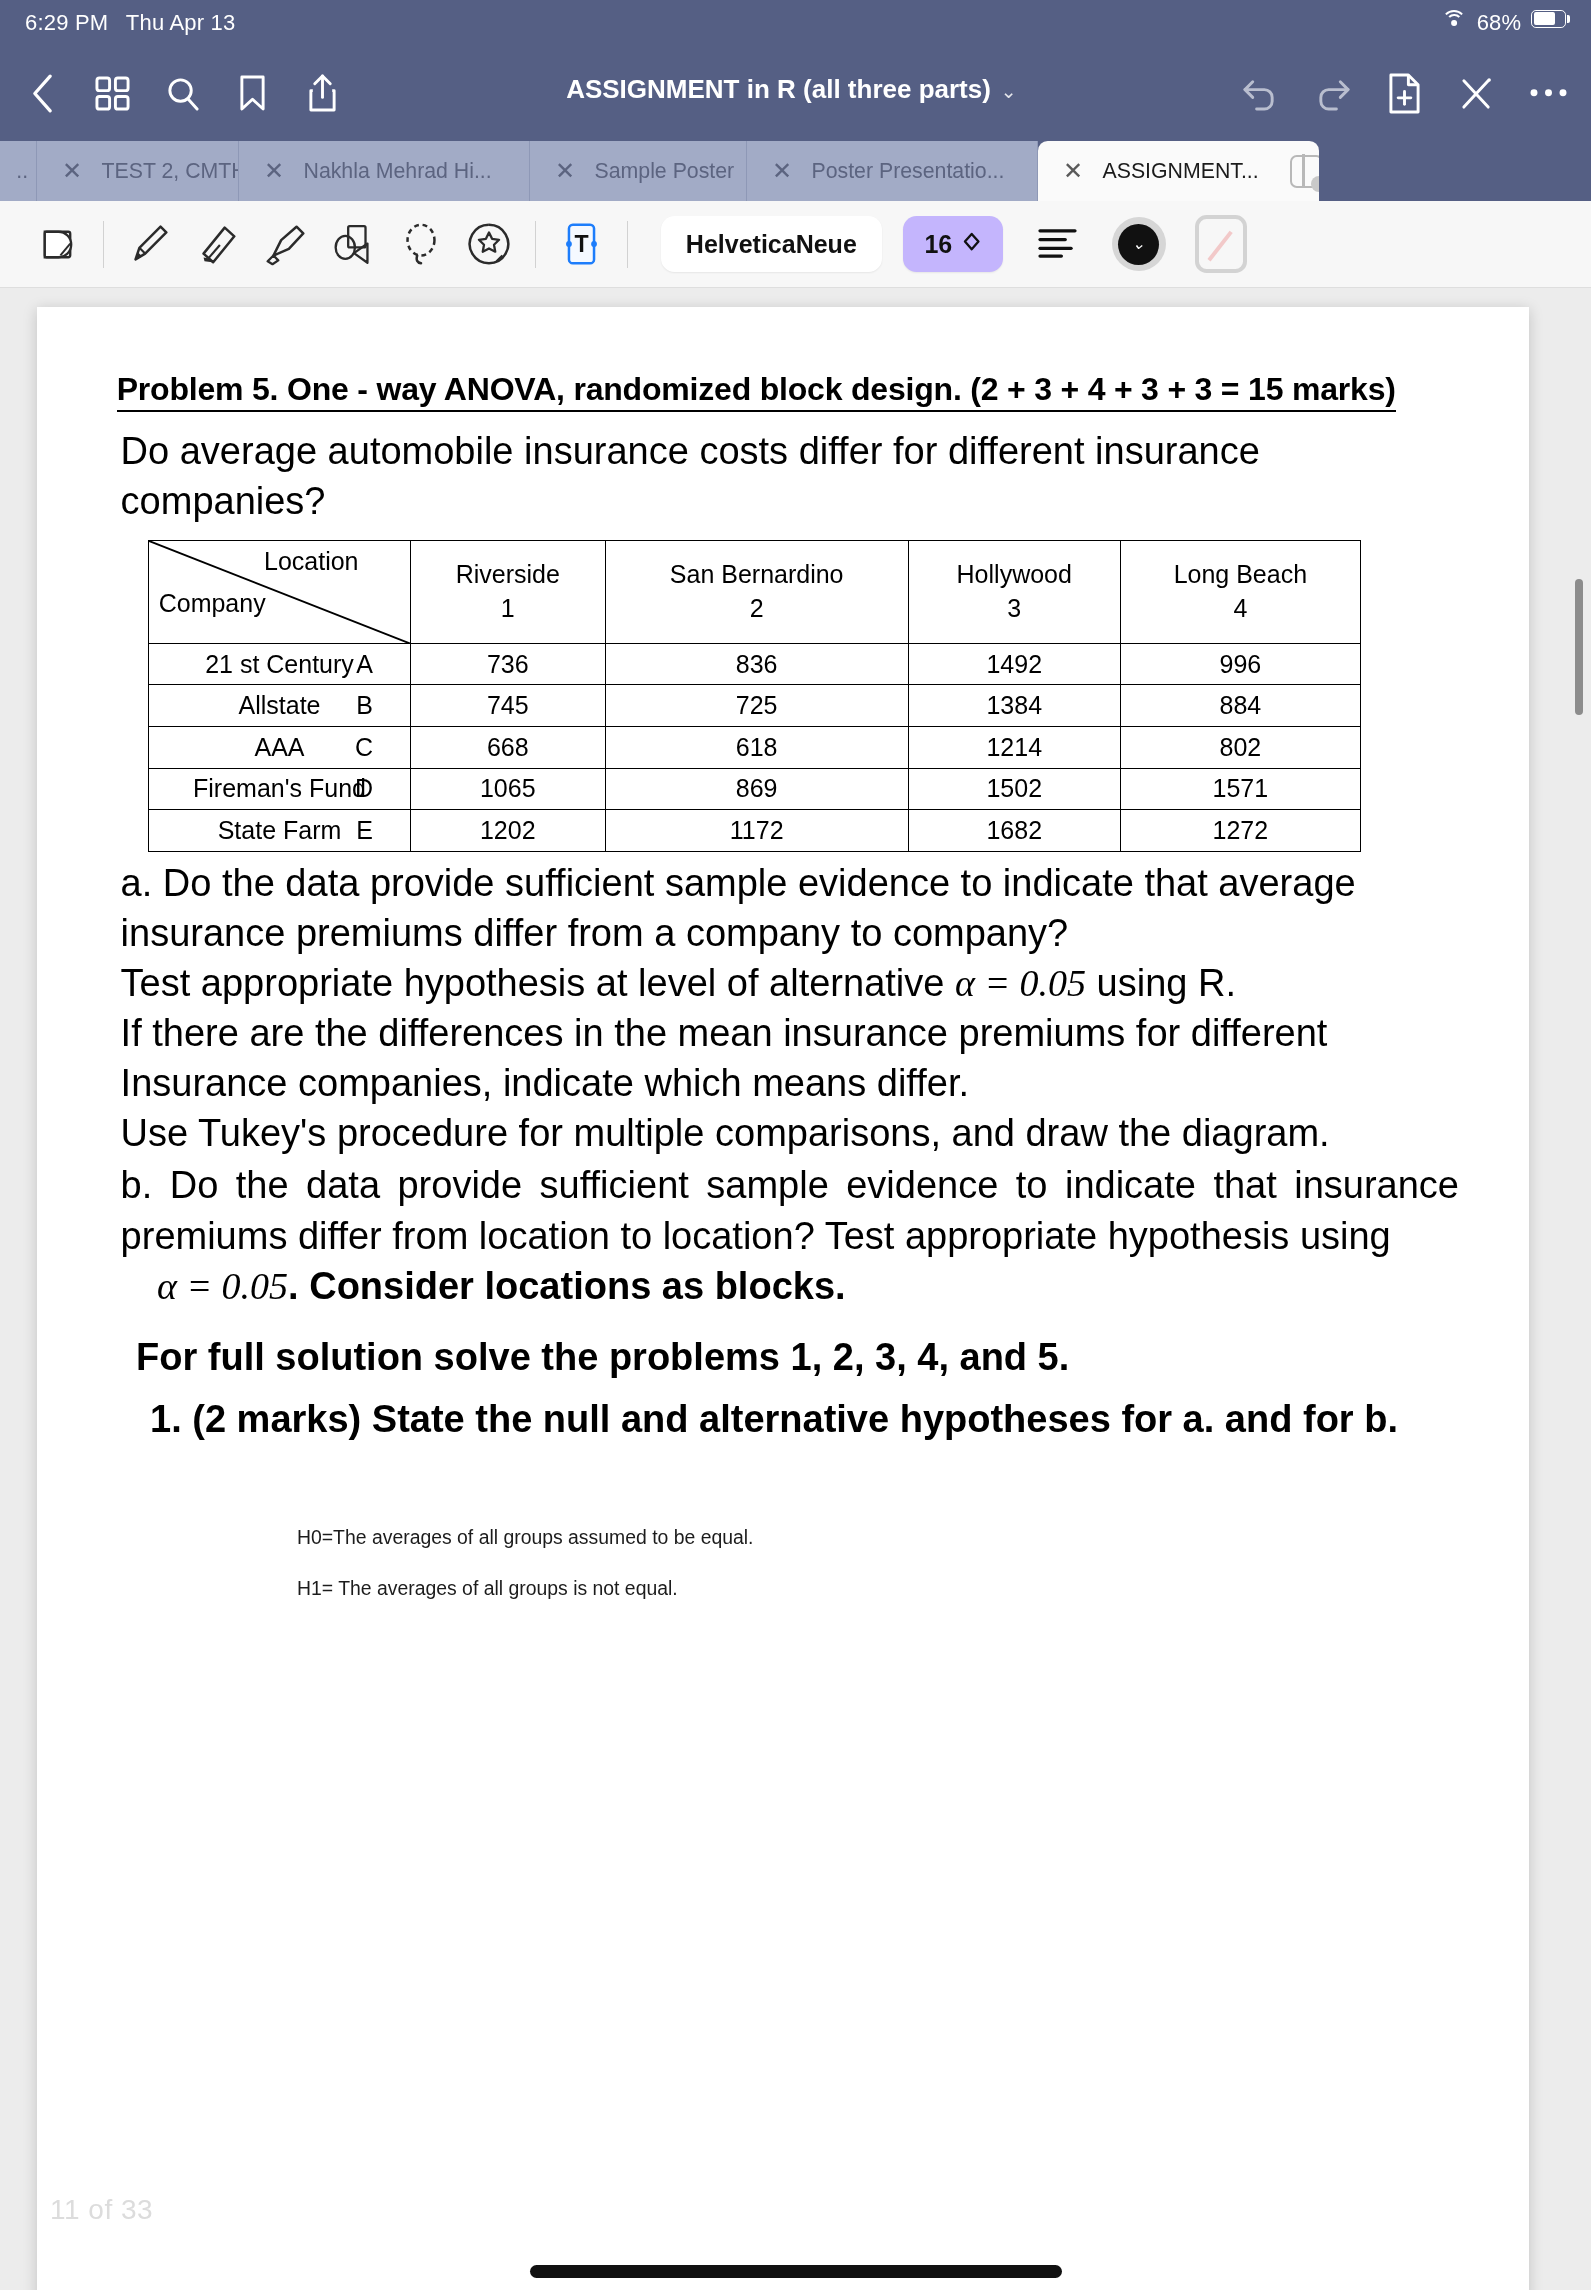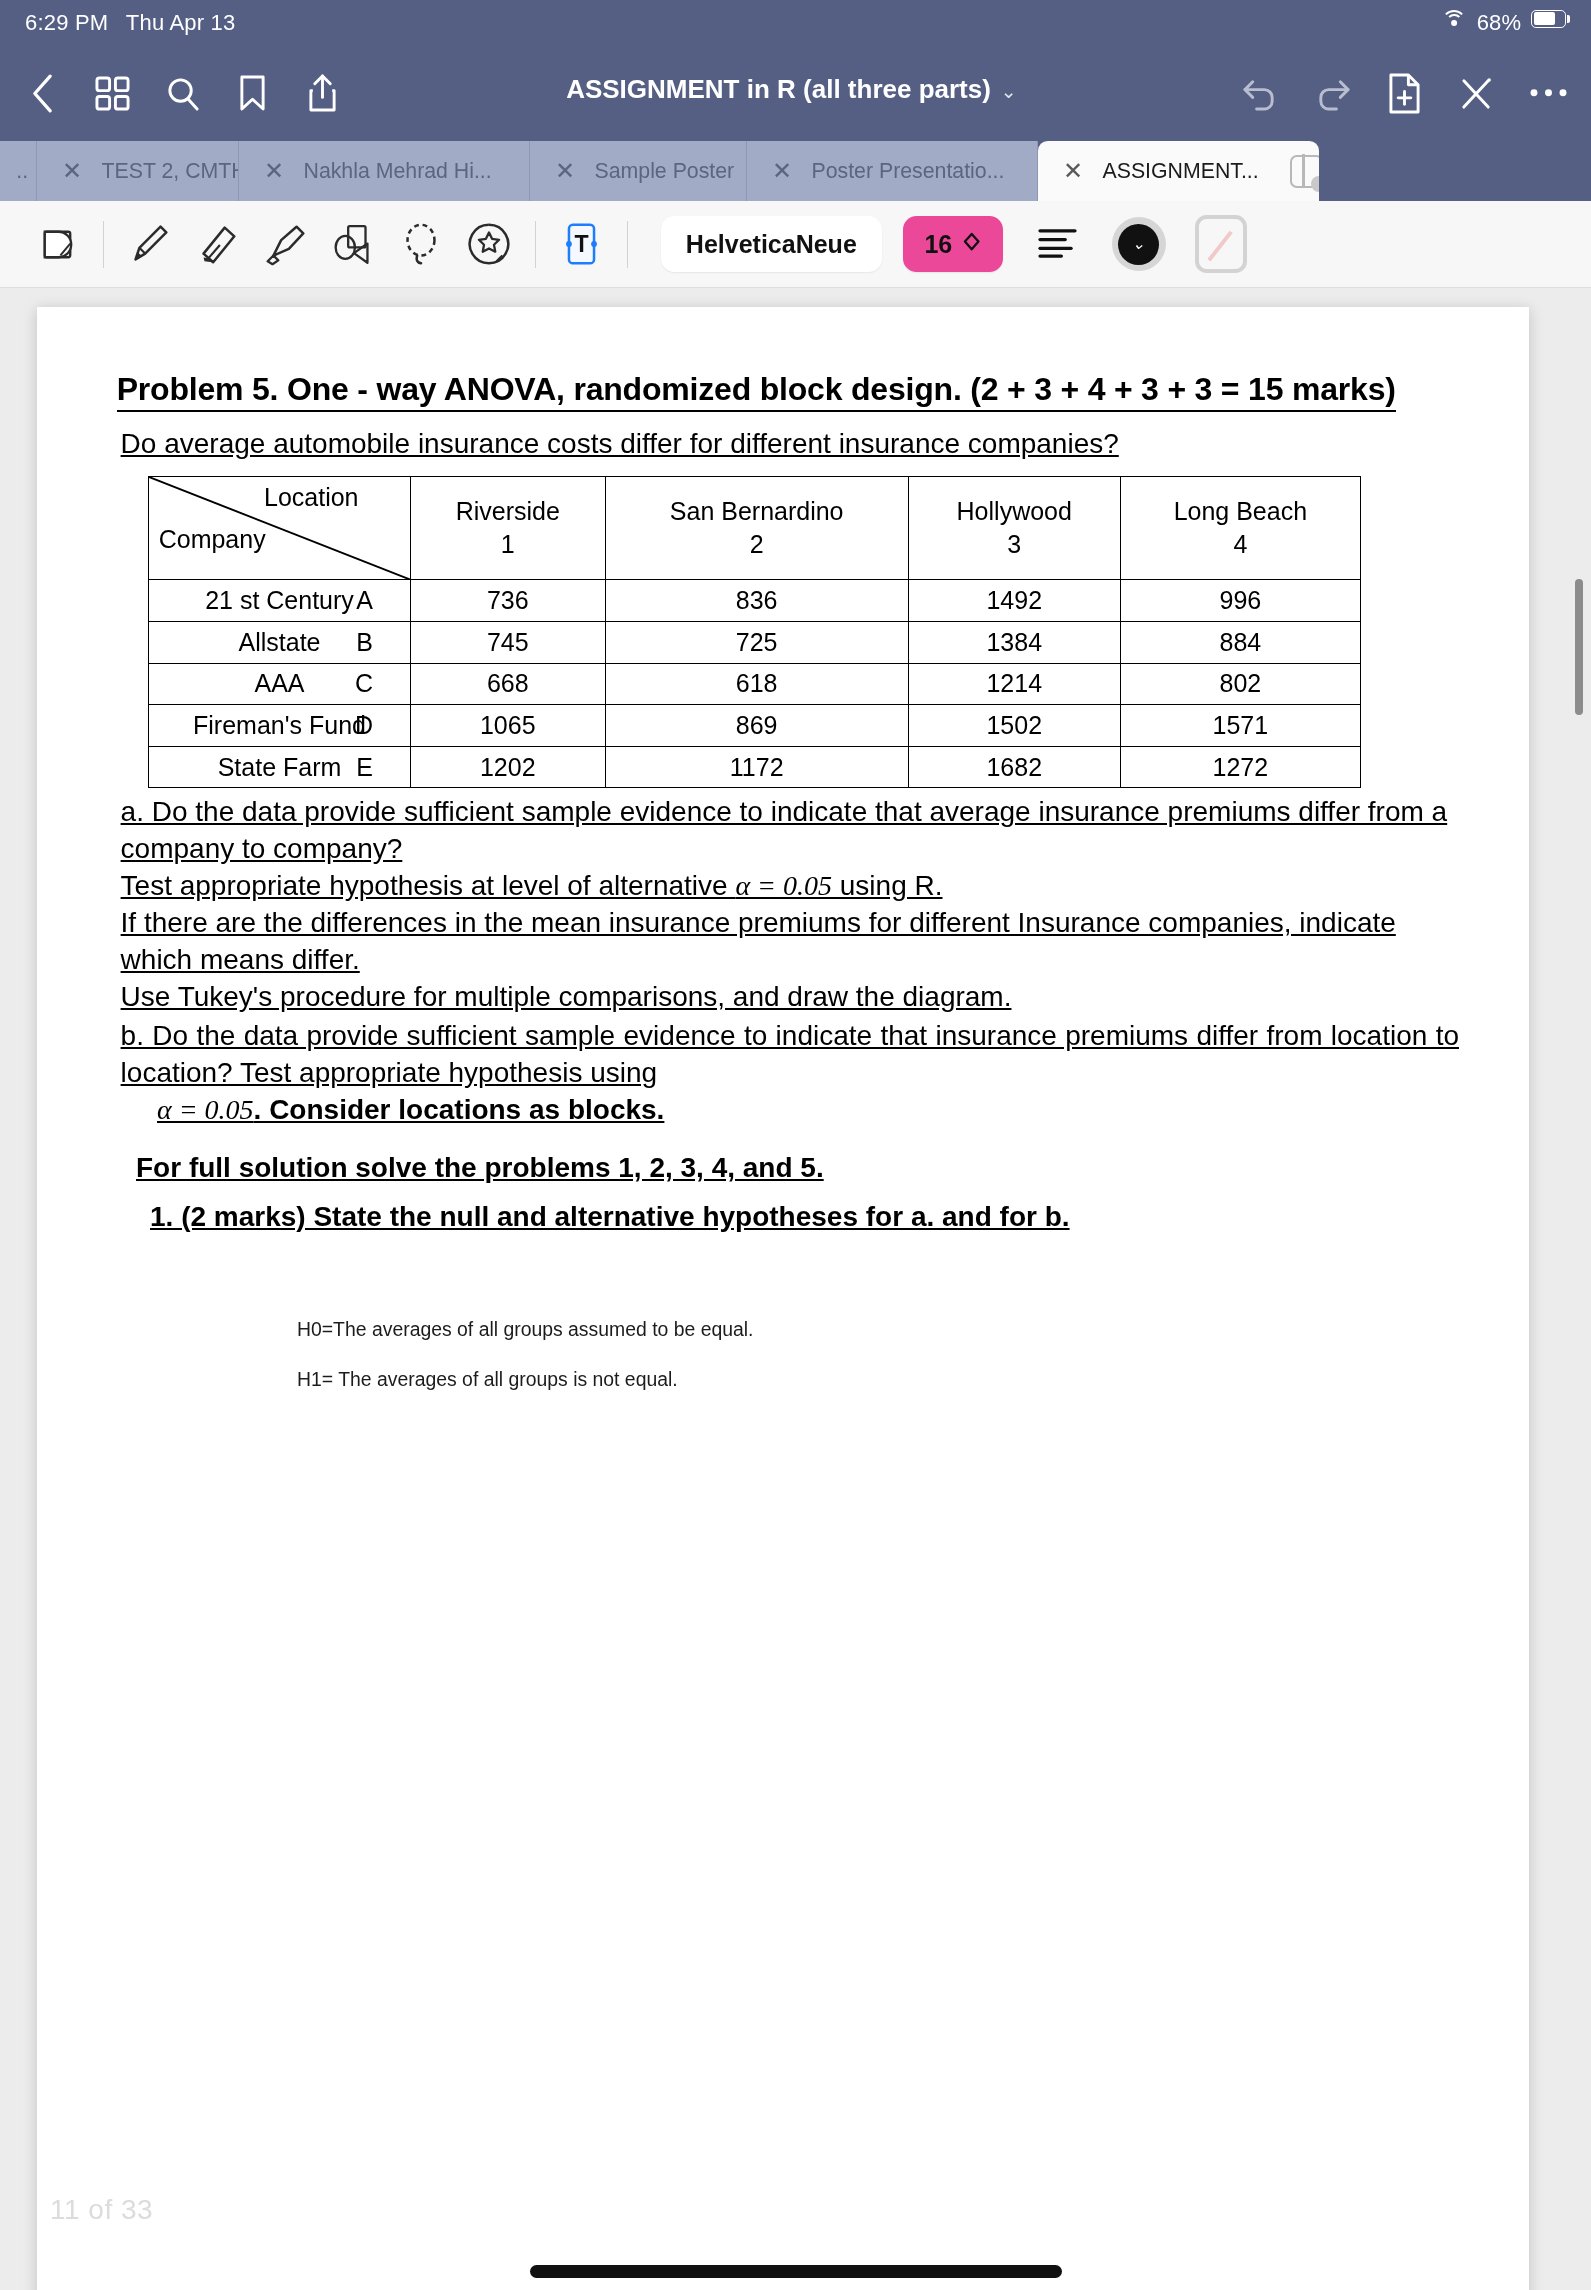--- a/index.html
+++ b/index.html
@@ -116,21 +116,21 @@
   }
   .tool { width: 68px; height: 62px; display:flex; align-items:center; justify-content:center; cursor:pointer; }
   .divider { width: 1px; height: 47px; background: #d2d2d2; margin: 0 11.6px; }
   .font-pill {
     background: #fff; border-radius: 13.6px; height: 56px;
     display: flex; align-items: center; padding: 0 25px;
     font-weight: bold; font-size: 25px; color: #111; margin-left: 21.3px;
     box-shadow: 0 1px 1.9px rgba(0,0,0,.07); cursor: pointer;
   }
   .size-pill {
-    background:#ec4899; border-radius:13.6px; height:56px;
+    background:#c4b5fd; border-radius:13.6px; height:56px;
     display:flex; align-items:center; gap:9.7px; padding:0 21.3px;
     font-weight:bold; font-size:25px; color:#111; margin-left:21.3px;
     box-shadow: 0 1px 1.9px rgba(0,0,0,.07); cursor:pointer;
   }
   .align-icon { margin-left: 33px; cursor:pointer; }
   .color-dot {
     margin-left: 33px; width: 54px; height: 54px; border-radius: 50%;
     background: #d6d6d6; display:flex; align-items:center; justify-content:center; cursor:pointer;
   }
   .color-dot i {
@@ -181,21 +181,21 @@
   }
   .prob-title {
     font-size: 32px; font-weight: bold;
     border-bottom: 2.9px solid #000;
     display: inline-block;
     margin: 64px 0 5.8px 9.7px;
     padding-bottom: 1.9px;
     letter-spacing: -0.2px;
   }
   .para {
-    font-size: 28px; line-height: 1.32; margin-left: 13.6px; text-decoration: underline;
+    font-size: 38px; line-height: 1.32; margin-left: 13.6px;
   }
   .para.just { text-align: justify; }
 
   
   table.data {
     border-collapse: collapse;
     width: 1213px;
     margin: 13.6px 0 5.8px 41px;
     font-size: 25px;
   }

